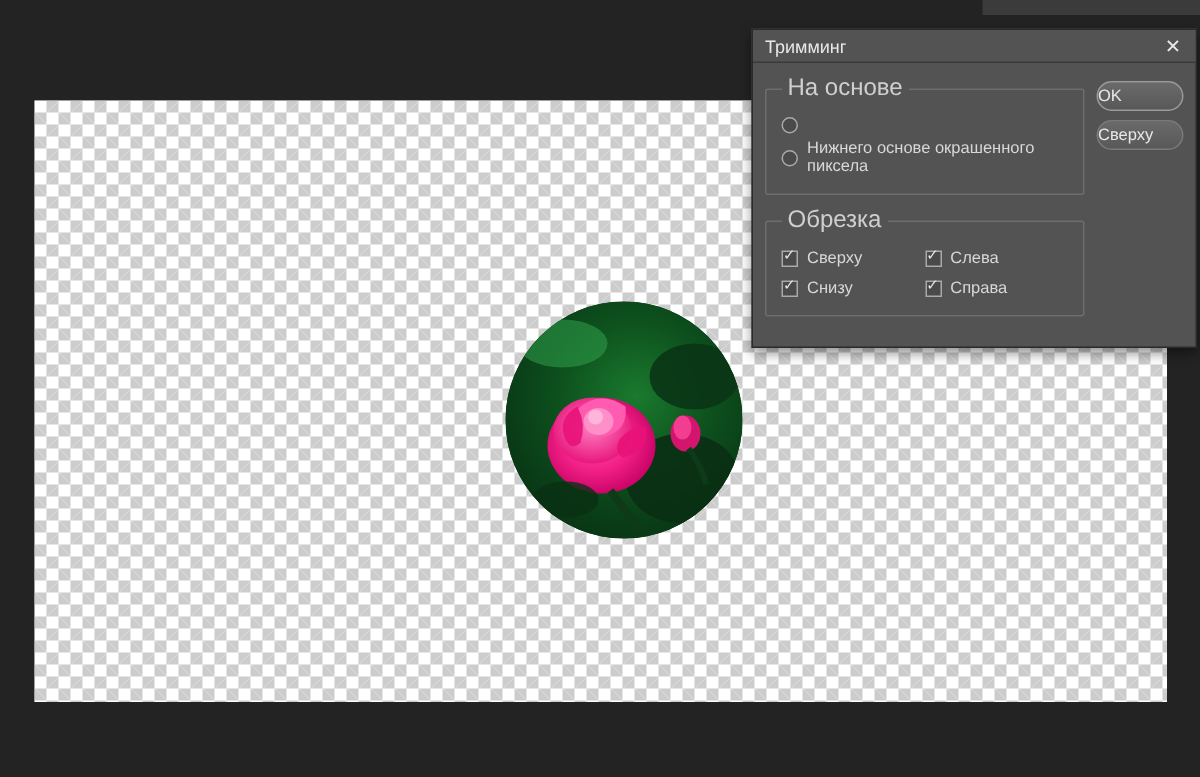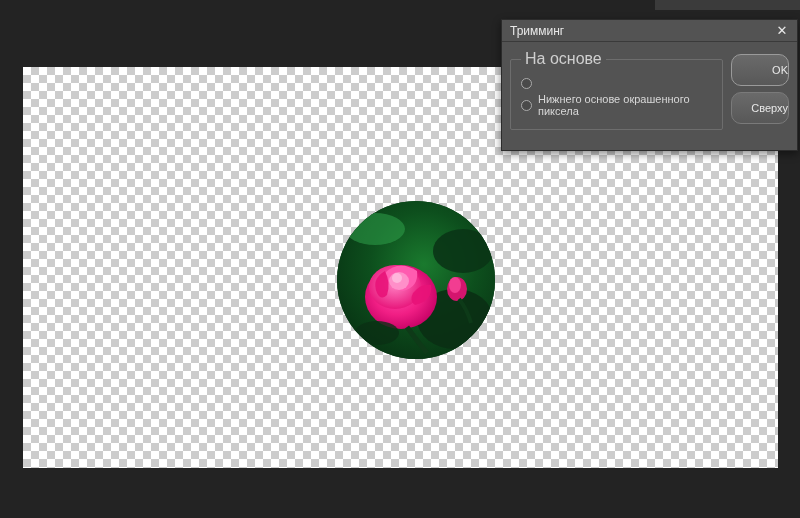--- a/index.html
+++ b/index.html
@@ -75,27 +75,27 @@
     padding:8px 8px 12px 8px;
     gap:8px;
   }
   .dlg-left { flex:1; }
   .dlg-right {
     width:58px;
     display:flex; flex-direction:column; gap:6px;
     padding-top:4px;
   }
   .btn {
-    height:32px;
+    height:20px;
     border-radius:10px;
     border:1px solid #7a7a7a;
     background:linear-gradient(#6a6a6a,#585858);
     color:#e8e8e8;
     font-size:11px;
-    display:flex; align-items:center; justify-content:flex-end;
+    display:flex; align-items:center; justify-content:flex-start;
     cursor:pointer;
   }
   .btn:first-child { border-color:#9a9a9a; }
 
   fieldset {
     border:1px solid #6d6d6d;
     border-radius:2px;
     padding:8px 10px 10px 10px;
     margin-bottom:8px;
   }
@@ -197,20 +197,41 @@
       <fieldset>
         <legend>На основе</legend>
         <div class="radio-row">
           <span class="radio"></span>
         </div>
         <div class="radio-row">
           <span class="radio"></span>
           <span>Нижнего основе окрашенного пиксела</span>
         </div>
       </fieldset>
+      <fieldset>
+        <legend>Обрезка</legend>
+        <div class="chk-grid">
+          <div class="chk-row">
+            <span class="chk checked"></span>
+            <span>Сверху</span>
+          </div>
+          <div class="chk-row">
+            <span class="chk checked"></span>
+            <span>Слева</span>
+          </div>
+          <div class="chk-row">
+            <span class="chk checked"></span>
+            <span>Снизу</span>
+          </div>
+          <div class="chk-row">
+            <span class="chk checked"></span>
+            <span>Справа</span>
+          </div>
+        </div>
+      </fieldset>
     </div>
     <div class="dlg-right">
       <div class="btn">
           <span>OK</span>
         </div>
       <div class="btn">
           <span>Сверху</span>
         </div>
     </div>
   </div>

